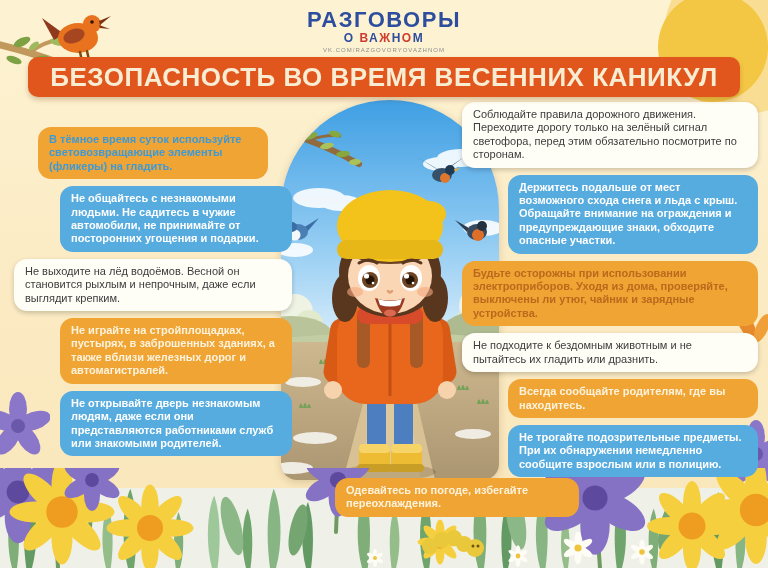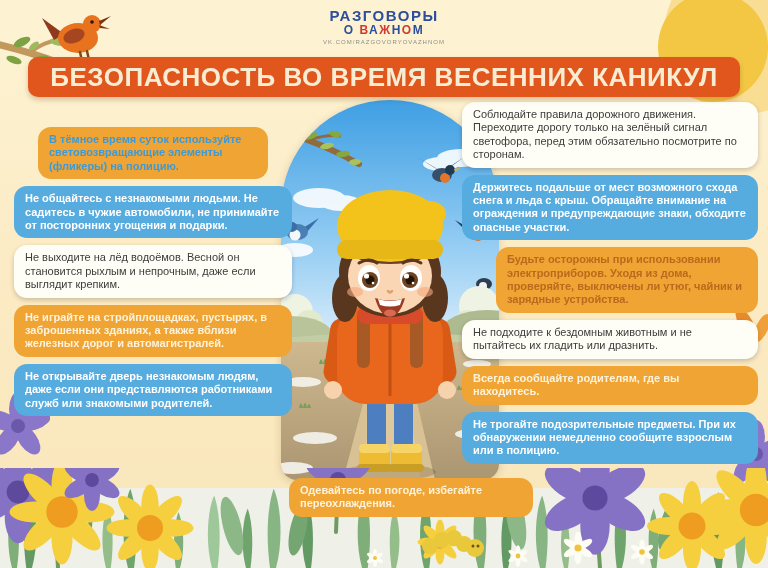--- a/index.html
+++ b/index.html
@@ -5,41 +5,41 @@
   html,body{margin:0;padding:0;background:#ffffff;}
   .poster{position:relative;width:768px;height:568px;overflow:hidden;
           background:linear-gradient(180deg,#fdf3d3 0%,#fbeac2 55%,#f9e6ba 100%);
           font-family:"Liberation Sans",sans-serif;}
   .sun-glow{position:absolute;left:664px;top:-46px;width:160px;height:160px;border-radius:50%;
             background:#f9dd92;z-index:1;}
   .sun{position:absolute;left:658px;top:-8px;width:110px;height:110px;border-radius:50%;
        background:#f3c744;z-index:1;}
   .bird-svg{position:absolute;left:0;top:2px;z-index:2;}
   .logo{position:absolute;left:0;right:0;top:8px;text-align:center;line-height:1.08;z-index:9;}
-  .logo-l1{font-size:15px;font-weight:bold;letter-spacing:1.5px;color:#2d4d9e;}
+  .logo-l1{font-size:22px;font-weight:bold;letter-spacing:1.5px;color:#2d4d9e;}
   .logo-l2{font-size:12px;font-weight:bold;letter-spacing:1.5px;}
   .logo-cap{font-size:6px;color:#8d8d8d;letter-spacing:1px;margin-top:2px;}
   .banner{position:absolute;left:28px;top:57px;width:712px;height:40px;background:#e0561c;
           border-radius:10px;display:flex;align-items:center;justify-content:center;
           color:#f8edd3;font-weight:bold;font-size:26px;letter-spacing:.5px;white-space:nowrap;
           box-shadow:0 3px 5px rgba(120,50,10,.25);z-index:8;}
   .photo{position:absolute;left:281px;top:100px;width:218px;height:380px;
          border-radius:109px 109px 16px 16px;overflow:hidden;z-index:3;
          box-shadow:0 2px 8px rgba(100,60,20,.2);}
   .photo svg{display:block;}
   .col{position:absolute;display:flex;flex-direction:column;gap:7px;z-index:6;}
   .col-left{left:14px;top:127px;width:278px;}
   .col-right{left:462px;top:102px;width:296px;}
   .tip{border-radius:13px;padding:6px 11px;font-size:11px;line-height:1.22;font-weight:bold;
        box-sizing:border-box;}
   .tip.white{background:#fffef6;color:#3c3c3c;font-weight:normal;box-shadow:0 2px 5px rgba(0,0,0,.2);}
-  .tip.blue{background:#56abdf;color:#ffffff;}
-  .tip.orange{background:#f0a434;color:#fdf3dc;}
+  .tip.blue{background:#56abdf;color:#ffffff;margin-left:46px;}
+  .tip.orange{background:#f0a434;color:#fdf3dc;margin-left:46px;}
   .tip.orange-blue{background:#f0a434;color:#3d9ad6;margin:0 24px;}
-  .tip.orange-dark{background:#f0a434;color:#b96a1c;margin-left:34px;}
+  .tip.orange-dark{background:#f0a434;color:#b96a1c;}
   .bottom-tip{position:absolute;left:289px;top:478px;width:244px;z-index:7;}
   .meadow{position:absolute;left:0;top:468px;z-index:5;}
   .sideflower{position:absolute;z-index:4;}
   .sf-left{left:-14px;top:388px;}
   .sf-right{left:724px;top:416px;}
   .autumn-leaf{position:absolute;left:726px;top:298px;z-index:1;}
 </style>
 </head>
 <body>
 
@@ -332,21 +332,21 @@
       <circle cx="12" cy="0" r="8" fill="#e9c83b"></circle>
       <circle cx="24" cy="-2" r="8" fill="#e9c83b"></circle>
       <circle cx="34" cy="4" r="8" fill="#e9c83b"></circle>
       <circle cx="45" cy="8" r="9" fill="#e9c83b"></circle>
       <circle cx="43" cy="6" r="1.5" fill="#6b5410"></circle>
       <circle cx="48" cy="6" r="1.5" fill="#6b5410"></circle>
     </g>
   </svg>
 
   <div class="col col-left" id="left-col">
-      <div class="tip orange-blue">В тёмное время суток используйте световозвращающие элементы (фликеры) на полицию.</div>
+      <div class="tip orange-blue">В тёмное время суток используйте световозвращающие элементы (фликеры) на гладить.</div>
       <div class="tip blue">Не общайтесь с незнакомыми людьми. Не садитесь в чужие автомобили, не принимайте от посторонних угощения и подарки.</div>
       <div class="tip white">Не выходите на лёд водоёмов. Весной он становится рыхлым и непрочным, даже если выглядит крепким.</div>
       <div class="tip orange">Не играйте на стройплощадках, пустырях, в заброшенных зданиях, а также вблизи железных дорог и автомагистралей.</div>
       <div class="tip blue">Не открывайте дверь незнакомым людям, даже если они представляются работниками служб или знакомыми родителей.</div>
     </div>
   <div class="col col-right" id="right-col">
       <div class="tip white">Соблюдайте правила дорожного движения. Переходите дорогу только на зелёный сигнал светофора, перед этим обязательно посмотрите по сторонам.</div>
       <div class="tip blue">Держитесь подальше от мест возможного схода снега и льда с крыш. Обращайте внимание на ограждения и предупреждающие знаки, обходите опасные участки.</div>
       <div class="tip orange-dark">Будьте осторожны при использовании электроприборов. Уходя из дома, проверяйте, выключены ли утюг, чайник и зарядные устройства.</div>
       <div class="tip white">Не подходите к бездомным животным и не пытайтесь их гладить или дразнить.</div>

